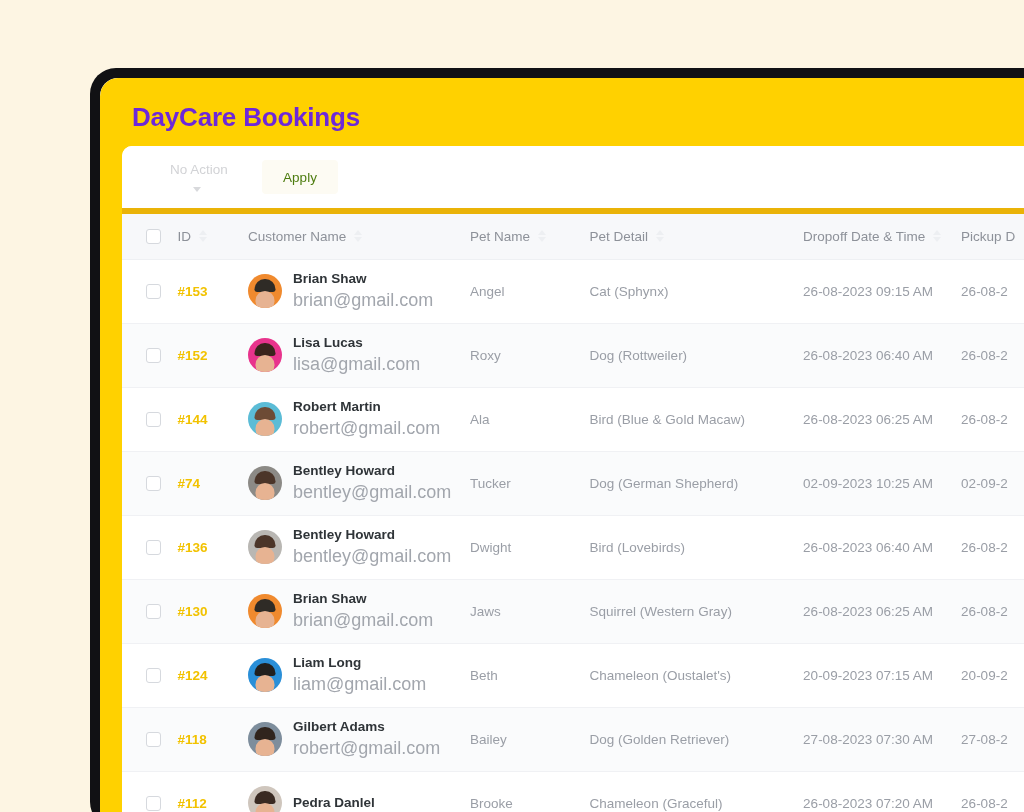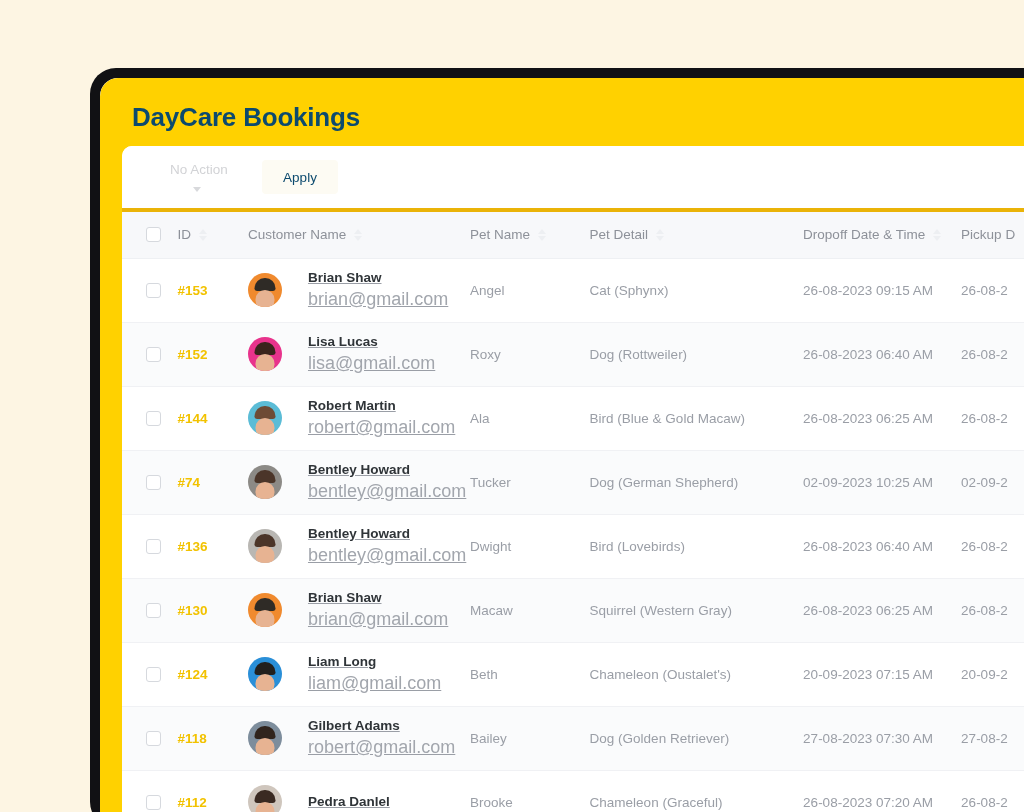--- a/index.html
+++ b/index.html
@@ -44,21 +44,21 @@
     height: 78px;
     padding: 0 0 0 32px;
     display: flex;
     align-items: center;
     border-radius: 18px 0 0 0;
   }
 
   .app-title {
     font-size: 26px;
     font-weight: bold;
-    color: #0c4a6e;
+    color: #6d28d9;
     letter-spacing: -0.2px;
     line-height: 1;
   }
 
   
   .panel-wrap {
     position: relative;
     margin-top: -10px;
     padding-left: 22px;
     background: #ffd100;
@@ -102,42 +102,42 @@
     border-top: 5px solid #d8d9dc;
     margin-right: 4px;
   }
 
   .apply-btn {
     width: 76px;
     height: 34px;
     background: #fdfbf3;
     border: none;
     border-radius: 4px;
-    color: #0c4a6e;
+    color: #4d7c0f;
     font-size: 13.5px;
     font-family: "Liberation Sans", sans-serif;
     cursor: pointer;
   }
 
   
   .table {
     width: 1010px;
     border-collapse: collapse;
     table-layout: fixed;
   }
 
   .table thead th {
     background: #f7f8fa;
     color: #8d9199;
     font-size: 13.5px;
     font-weight: normal;
     text-align: left;
     padding: 14px 0 14px 0;
     height: 48px;
-    border-top: 4px solid #eab308;
+    border-top: 6px solid #eab308;
     border-bottom: 1px solid #eef0f3;
     white-space: nowrap;
   }
 
   .th-inner {
     display: flex;
     align-items: center;
     gap: 8px;
   }
 
@@ -193,22 +193,21 @@
     color: #f2c200;
     font-size: 13.5px;
     font-weight: bold;
     text-decoration: none;
     cursor: pointer;
   }
 
   .cust-cell {
     display: flex;
     align-items: center;
-    gap: 26px;
-    text-decoration: underline;
+    gap: 11px;
   }
 
   .avatar {
     width: 34px; height: 34px;
     border-radius: 50%;
     flex: 0 0 34px;
     position: relative;
     overflow: hidden;
   }
   .avatar .face {
@@ -445,21 +444,21 @@
                     <div class="avatar" style="background:#f08a2e">
                       <span class="hair" style="background:#2f2b26"></span>
                       <span class="face"></span>
                     </div>
                     <div>
                       <div class="cust-name">Brian Shaw</div>
                       <div class="cust-mail">brian@gmail.com</div>
                     </div>
                   </div>
                 </td>
-                <td class="col-pet">Macaw</td>
+                <td class="col-pet">Jaws</td>
                 <td class="col-detail">Squirrel (Western Gray)</td>
                 <td class="col-drop">26-08-2023 06:25 AM</td>
                 <td class="col-pick">26-08-2</td>
               </tr>
               <tr>
                 <td class="col-check" style="padding-left:24px">
                   <span class="cbox"></span>
                 </td>
                 <td class="col-id"><a class="id-link">#124</a></td>
                 <td class="col-cust">

